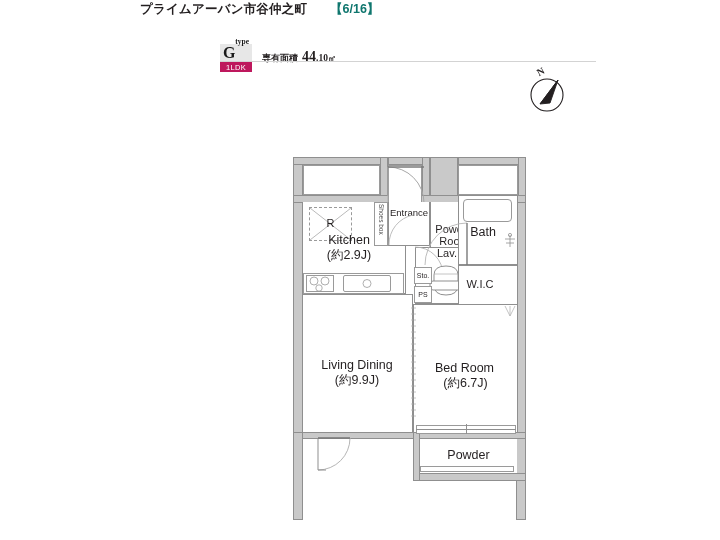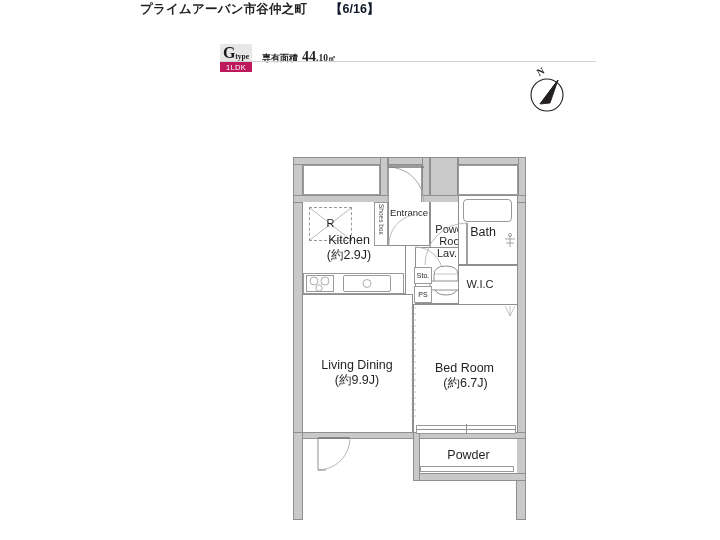--- a/index.html
+++ b/index.html
@@ -9,31 +9,31 @@
     position:relative;overflow:hidden;
   }
   
   #header-title{
     position:absolute;left:140px;top:1px;
     font-size:12.5px;font-weight:bold;color:#231f20;
     letter-spacing:0.2px;white-space:nowrap;
   }
   #header-index{
     position:absolute;left:330px;top:1px;
-    font-size:12.5px;font-weight:bold;color:#0f172a;white-space:nowrap;
+    font-size:12.5px;font-weight:bold;color:#0f766e;white-space:nowrap;
   }
   
   #type-block{position:absolute;left:220px;top:44px;width:32px;}
   #type-badge{
     height:17px;background:#e7e7e7;border:0;
     display:flex;align-items:flex-end;justify-content:center;
     font-family:"Liberation Serif",serif;
   }
   #type-letter{font-size:16px;font-weight:bold;color:#1a1a1a;line-height:1;}
-  #type-word{font-size:7.5px;font-weight:bold;color:#1a1a1a;line-height:1;padding-bottom:1px;}
+  #type-word{font-size:7.5px;font-weight:bold;color:#1a1a1a;line-height:1;padding-bottom:16px;}
   #type-plan{
     height:10px;background:#be185d;color:#ffffff;
     font-size:7.5px;letter-spacing:0.3px;
     display:flex;align-items:center;justify-content:center;
     margin-top:1px;
   }
   #area-label{
     position:absolute;left:262px;top:47px;
     font-family:"Liberation Serif",serif;color:#231f20;white-space:nowrap;
   }

